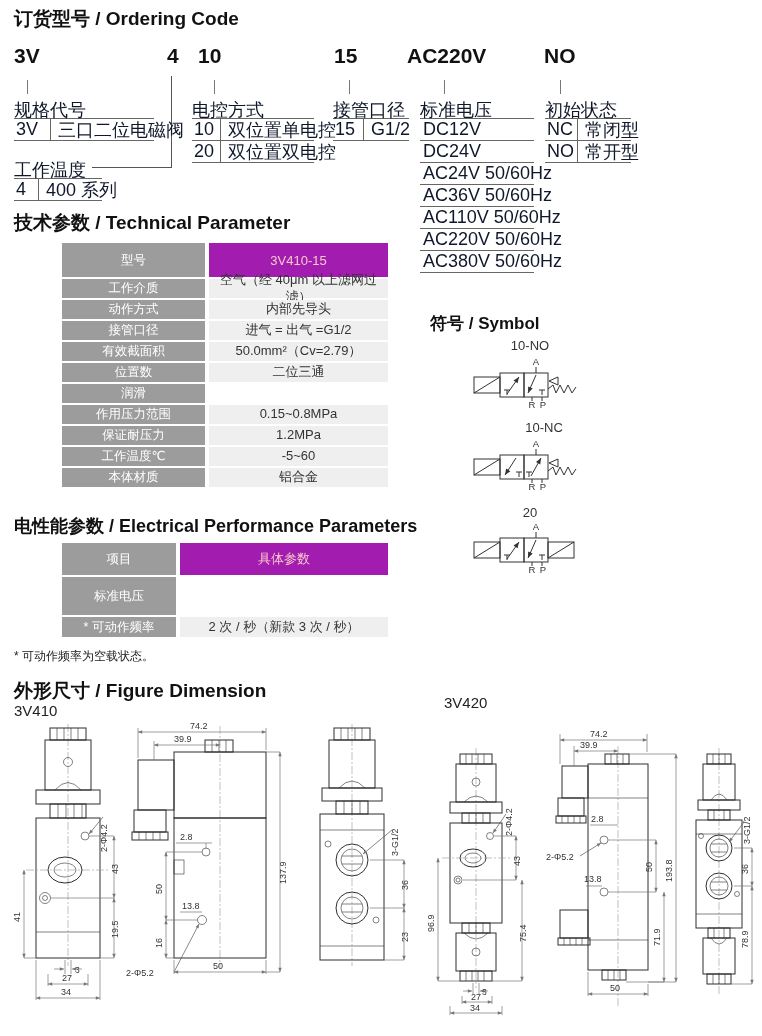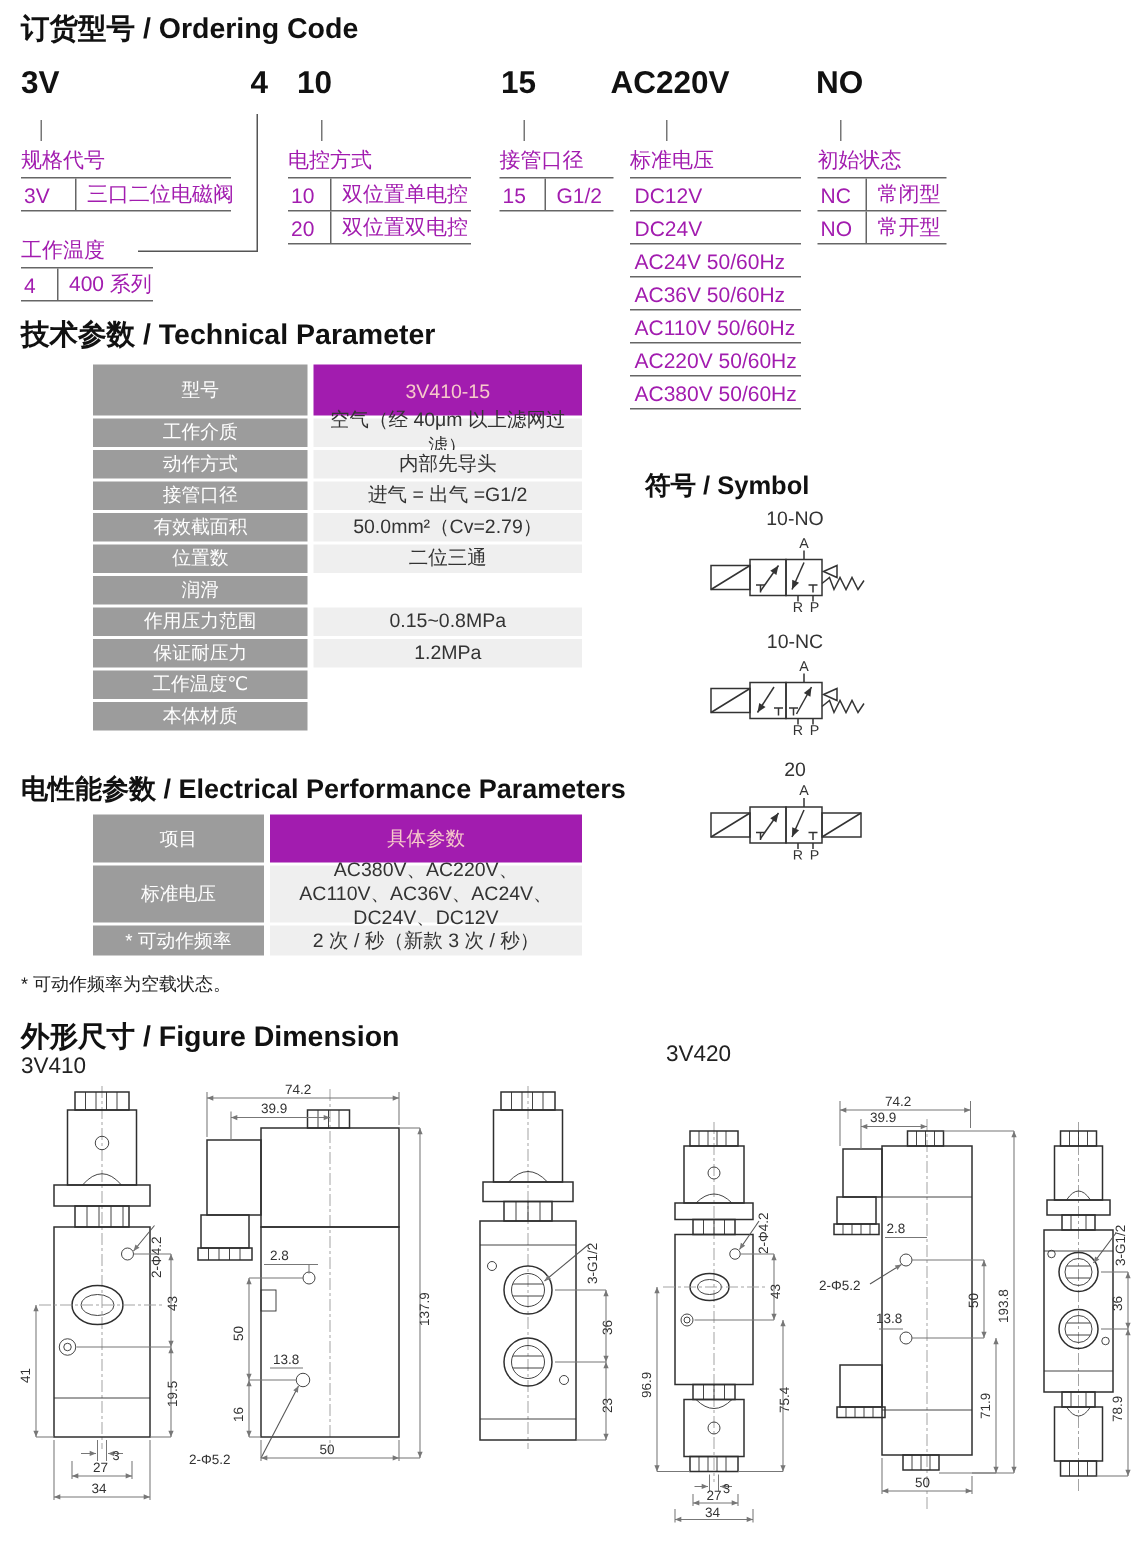--- a/index.html
+++ b/index.html
@@ -5,21 +5,21 @@
   html,body{margin:0;padding:0;background:#fff;}
   body{width:762px;height:1036px;position:relative;overflow:hidden;
        font-family:"Liberation Sans","DejaVu Sans",sans-serif;color:#222;}
   .abs{position:absolute;}
   .title{font-size:19px;font-weight:bold;color:#111;white-space:nowrap;}
   .title-sm{font-size:18px;font-weight:bold;color:#111;white-space:nowrap;}
   .cp{position:absolute;top:44px;font-size:21px;font-weight:bold;color:#111;white-space:nowrap;}
   .tick{position:absolute;top:80px;width:1px;height:14px;background:#777;}
   .conn{position:absolute;background:#555;}
   
-  .og{position:absolute;font-size:14px;color:#a21caf;}
+  .og{position:absolute;font-size:18px;color:#0f172a;}
   .og-label{height:16px;margin-bottom:4px;white-space:nowrap;}
   .og-table{border-top:1px solid #666;}
   .og-row{display:flex;align-items:center;border-bottom:1px solid #666;height:21px;white-space:nowrap;}
   .og-code{align-self:stretch;display:flex;align-items:center;padding-left:2px;border-right:1px solid #666;flex:none;}
   .og-desc{padding-left:7px;}
   .og-plain{padding-left:3px;}
   
   .ttab{position:absolute;width:374px;}
   .trow{display:flex;gap:4px;margin-bottom:2px;padding-left:48px;}
   .tcell{display:flex;align-items:center;justify-content:center;text-align:center;}
@@ -194,36 +194,37 @@
   <div class="trow">
       <div class="tcell tlab w143 h19">作用压力范围</div>
       <div class="tcell tval h19">0.15~0.8MPa</div>
     </div>
   <div class="trow">
       <div class="tcell tlab w143 h19">保证耐压力</div>
       <div class="tcell tval h19">1.2MPa</div>
     </div>
   <div class="trow">
       <div class="tcell tlab w143 h19">工作温度℃</div>
+      <div class="tcell tval h19">-5~60</div>
     </div>
   <div class="trow">
       <div class="tcell tlab w143 h19">本体材质</div>
+      <div class="tcell tval h19">铝合金</div>
     </div>
 </div>
 
 <div class="abs title-sm" style="left:14px;top:514px">电性能参数 / Electrical Performance Parameters</div>
 
 <div class="ttab" style="left:14px;top:543px">
   <div class="trow">
     <div class="tcell tlab w114 h32">项目</div>
     <div class="tcell tred h32">具体参数</div>
   </div>
   <div class="trow">
     <div class="tcell tlab w114 h38">标准电压</div>
-    <div class="tcell tval h38" style="padding:0 14px">AC380V、AC220V、AC110V、AC36V、AC24V、DC24V、DC12V</div>
   </div>
   <div class="trow">
     <div class="tcell tlab w114 h20">* 可动作频率</div>
     <div class="tcell tval h20">2 次 / 秒（新款 3 次 / 秒）</div>
   </div>
 </div>
 <div class="abs footnote" style="left:14px;top:648px">* 可动作频率为空载状态。</div>
 
 <div class="abs title-sm" style="left:430px;top:312px;font-size:17px">符号 / Symbol</div>
 
@@ -244,21 +245,21 @@
     <line class="sy" x1="76" y1="19" x2="68" y2="37" marker-end="url(#aB)"></line>
     <line class="sy" x1="79" y1="34" x2="85" y2="34"></line>
       <line class="sy" x1="82" y1="34" x2="82" y2="39"></line>
     <line class="sy" x1="72" y1="41" x2="72" y2="45"></line>
       <line class="sy" x1="82" y1="41" x2="82" y2="45"></line>
     <text class="syt" x="72" y="52" text-anchor="middle">R</text>
     <text class="syt" x="83" y="52" text-anchor="middle">P</text>
   </g>
 </svg>
 
-<div class="symlbl" style="left:430px;top:420px">10-NC</div>
+<div class="symlbl" style="left:444px;top:420px">10-NC</div>
 <svg class="abs" style="left:460px;top:438px" width="140" height="52" viewBox="0 0 140 52">
   <g>
     <text class="syt" x="76" y="9" text-anchor="middle">A</text>
     <line class="sy" x1="76" y1="11" x2="76" y2="17"></line>
     <rect class="sy" x="40" y="17" width="24" height="24"></rect>
       <rect class="sy" x="64" y="17" width="24" height="24"></rect>
     <rect class="sy" x="14" y="21" width="26" height="16"></rect>
       <line class="sy" x1="14" y1="37" x2="40" y2="21"></line>
     <polygon class="sy" points="89,25 98,21 98,29"></polygon>
     <polyline class="sy" points="88,33 93,29 96,37 100,29 104,37 108,29 112,37 116,31"></polyline>

